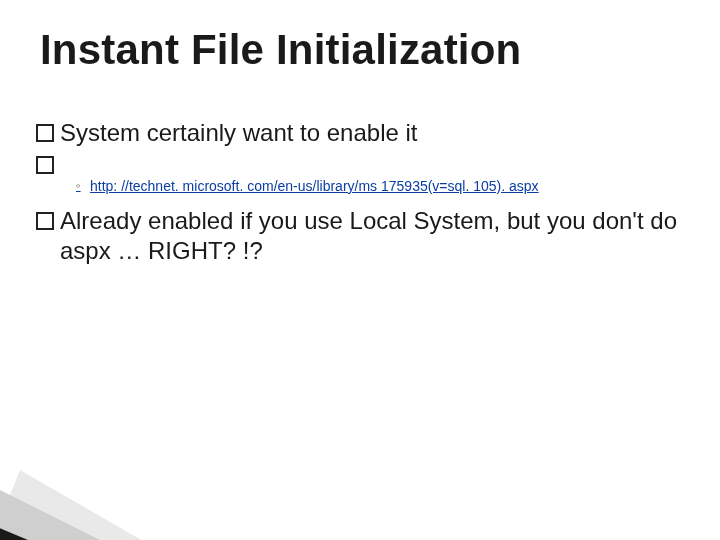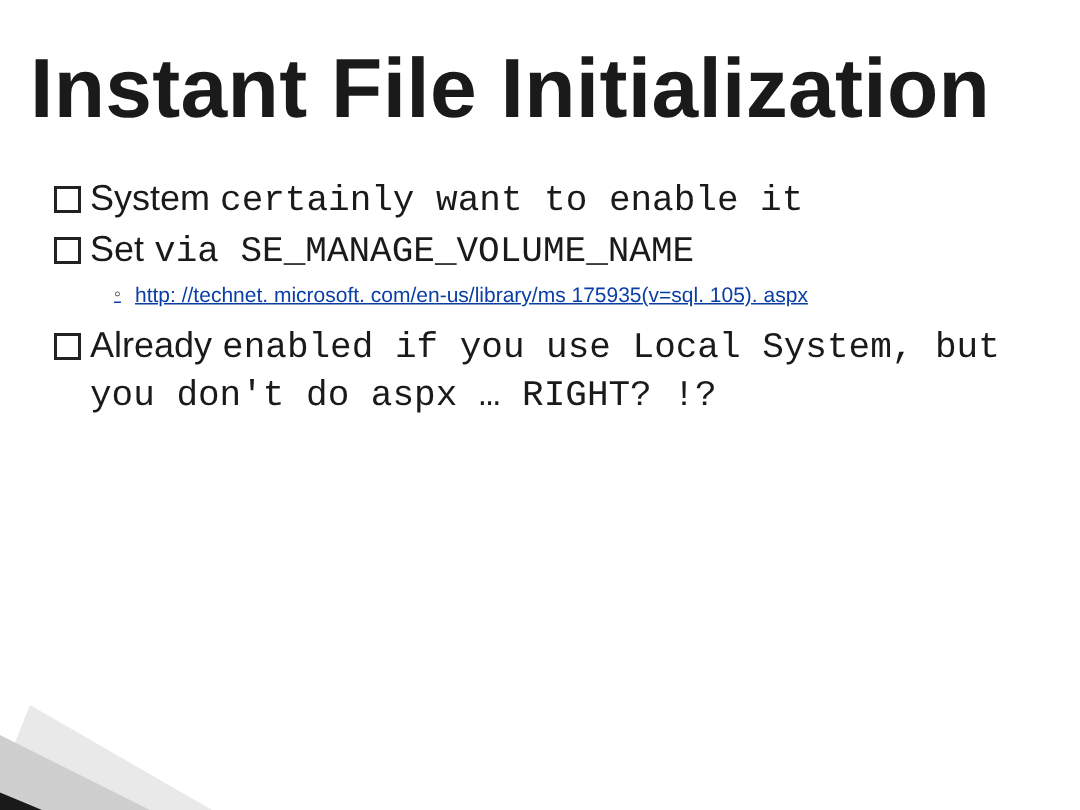--- a/index.html
+++ b/index.html
@@ -1,46 +1,43 @@
 <!DOCTYPE html>
 <html><head>
 <meta charset="utf-8">
 <style>
   html,body{margin:0;padding:0;width:720px;height:540px;background:#fff;font-family:"Segoe UI",Arial,sans-serif;overflow:hidden}
   .slide{position:relative;width:720px;height:540px}
-  .title{position:absolute;left:20px;top:26px;font-size:56px;font-weight:700;letter-spacing:.2px;color:#1a1a1a}
+  .title{position:absolute;left:40px;top:26px;font-size:42px;font-weight:700;letter-spacing:.2px;color:#1a1a1a}
   .body{position:absolute;left:36px;top:116px;right:40px}
   .bl{display:flex;align-items:flex-start;font-size:24px;color:#1a1a1a;line-height:1.25;margin-top:2px}
   .bl .box{width:14px;height:14px;border:2px solid #222;margin-top:6px;margin-right:6px;flex:0 0 auto}
   .sub{display:flex;align-items:flex-start;margin-left:40px;font-size:14px;color:#0a3ea5;margin-top:4px;margin-bottom:12px;text-decoration:underline}
   .sub .chev{color:#444;width:10px;font-size:13px;margin-right:4px;text-decoration:none}
-  .para{font-family:Liberation Mono, monospace}
+  .para{font-family:Liberation Sans, sans-serif}
   .gap{height:26px}
   .corner{position:absolute;left:-40px;bottom:-80px;width:320px;height:210px;pointer-events:none}
 </style>
 </head>
 <body>
 
 <div class="slide">
   <div class="title">Instant File Initialization</div>
 
   <div class="body">
 
     <div class="bl">
       <span class="box"></span>
       <span>
         <span>System </span><span class="para">certainly want to enable it</span>
       </span>
     </div>
 
     <div class="bl">
       <span class="box"></span>
-      <span>
-        <span>Set </span><span class="para">via SE_MANAGE_VOLUME_NAME</span>
-      </span>
     </div>
 
     <div class="sub">
       <span class="chev">◦</span>
       <span>http: //technet. microsoft. com/en-us/library/ms 175935(v=sql. 105). aspx</span>
     </div>
 
     <div class="bl">
       <span class="box"></span>
       <span>

